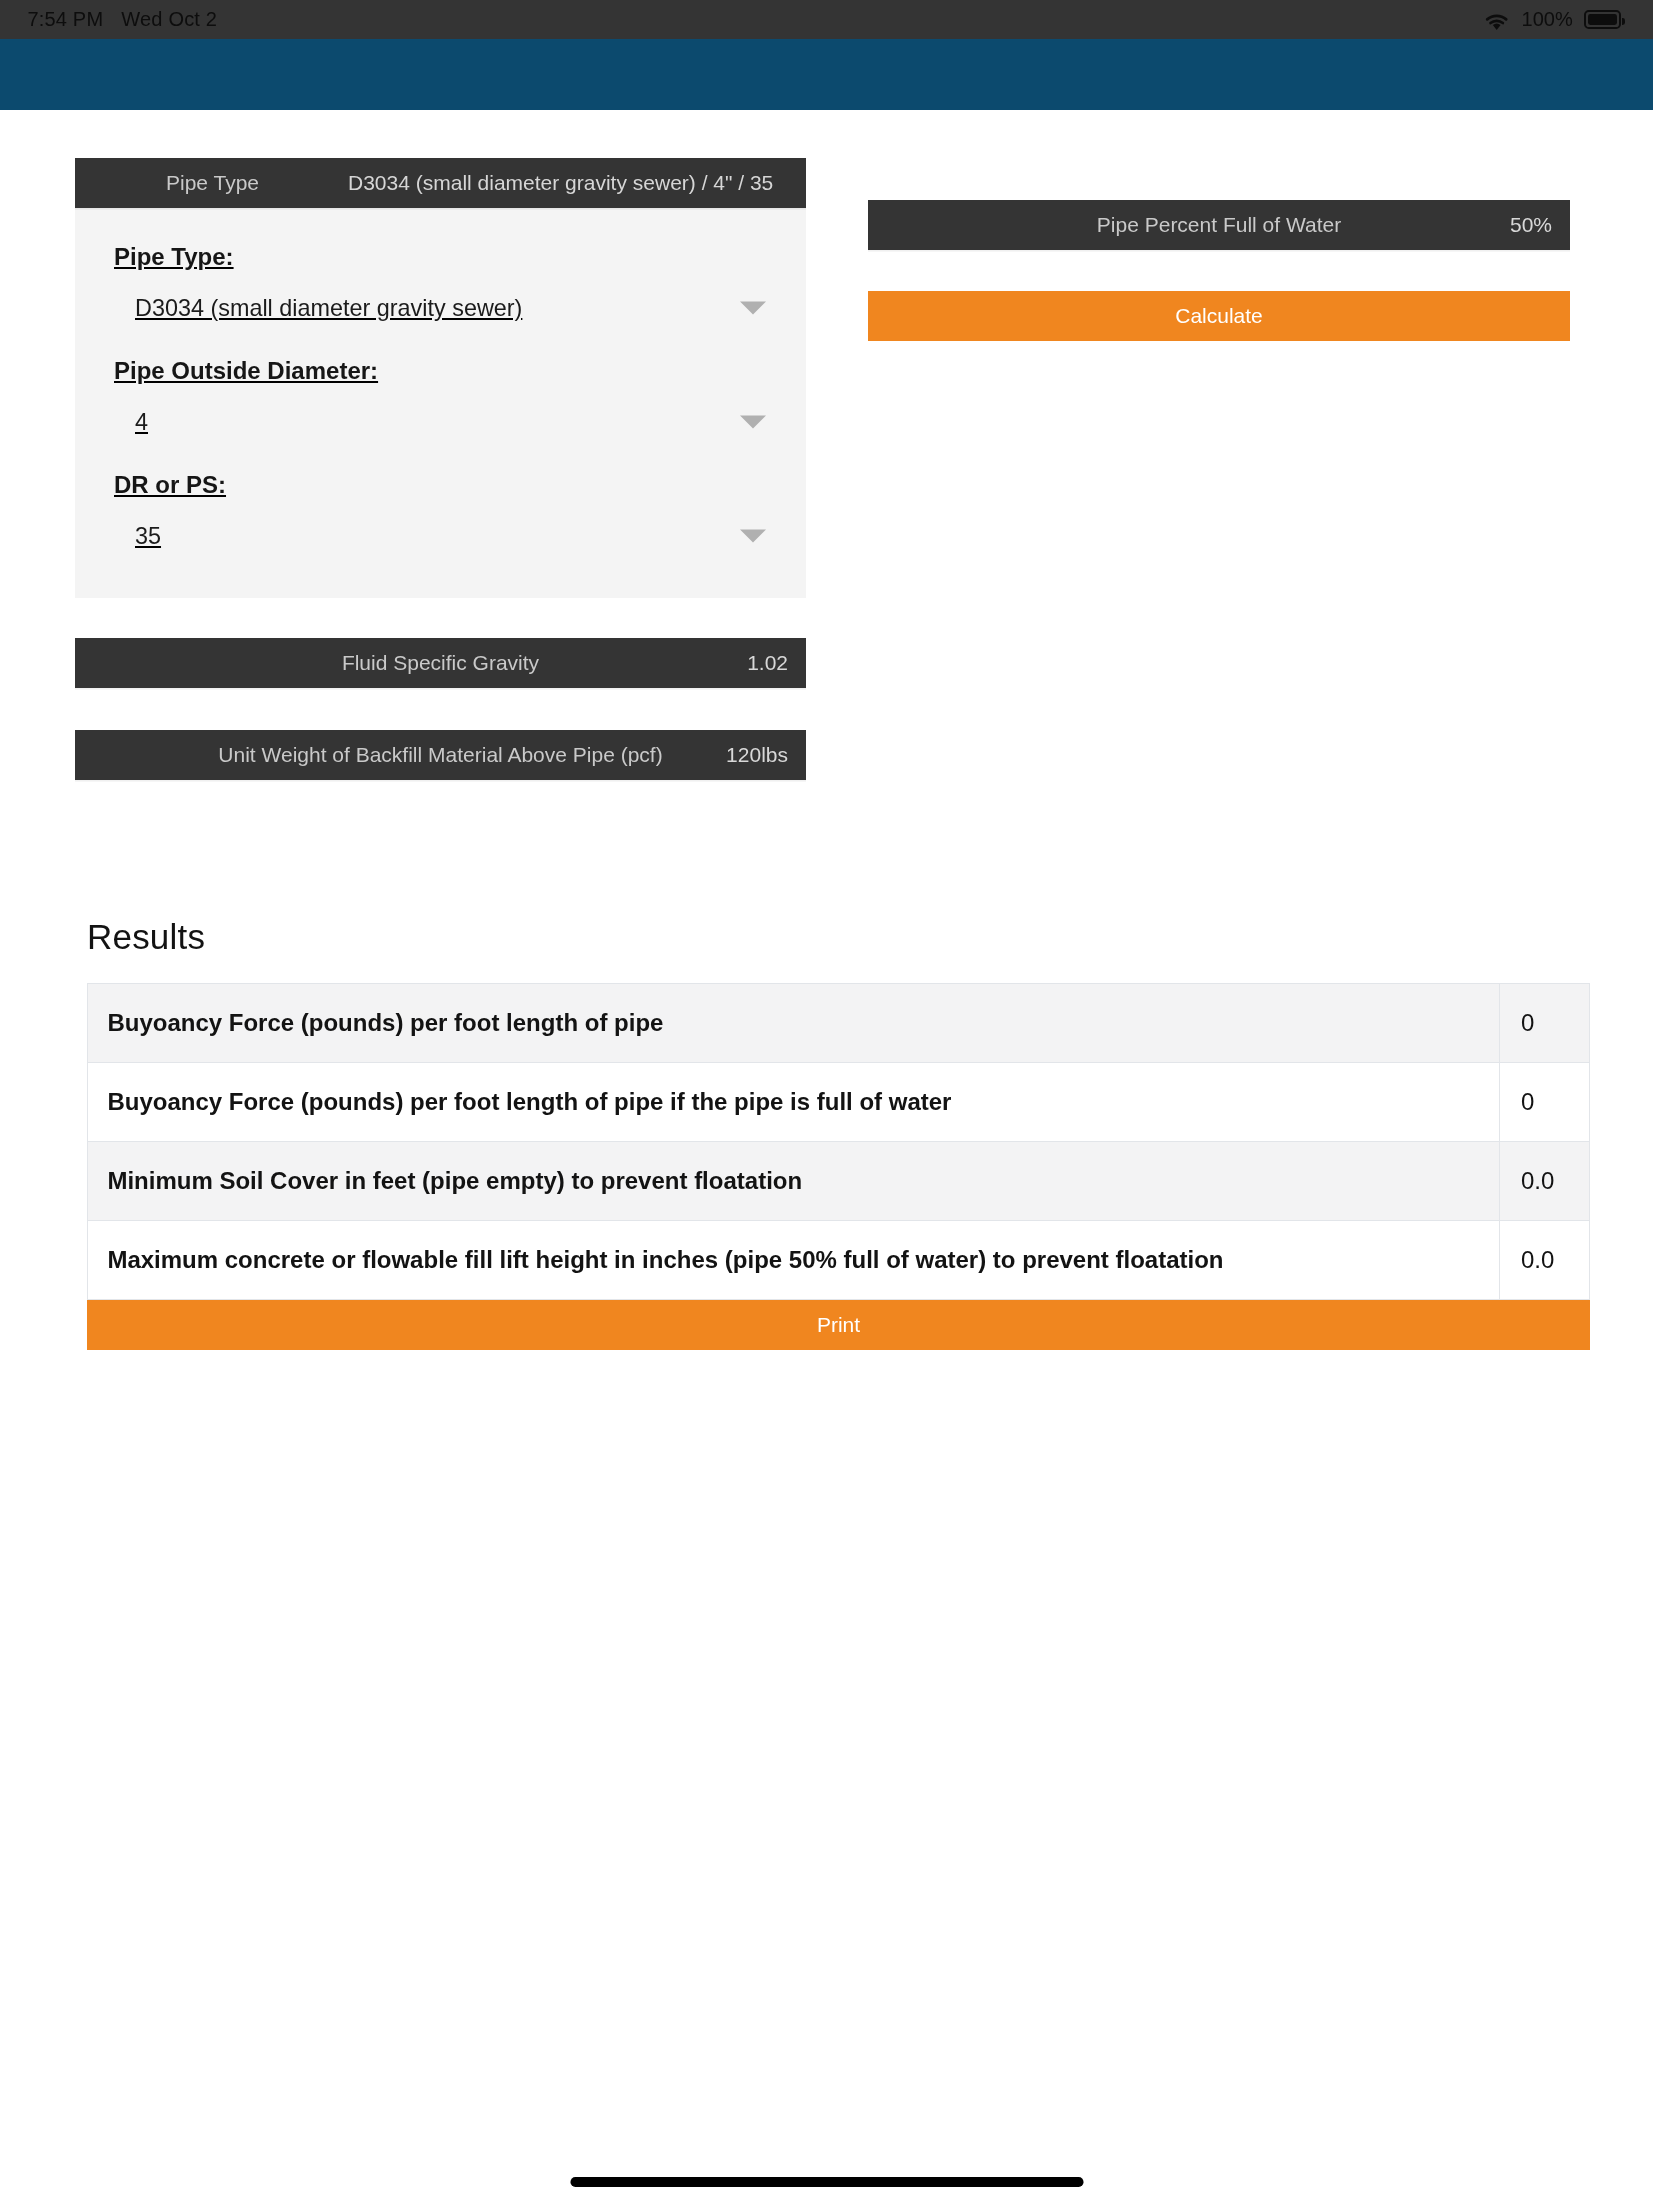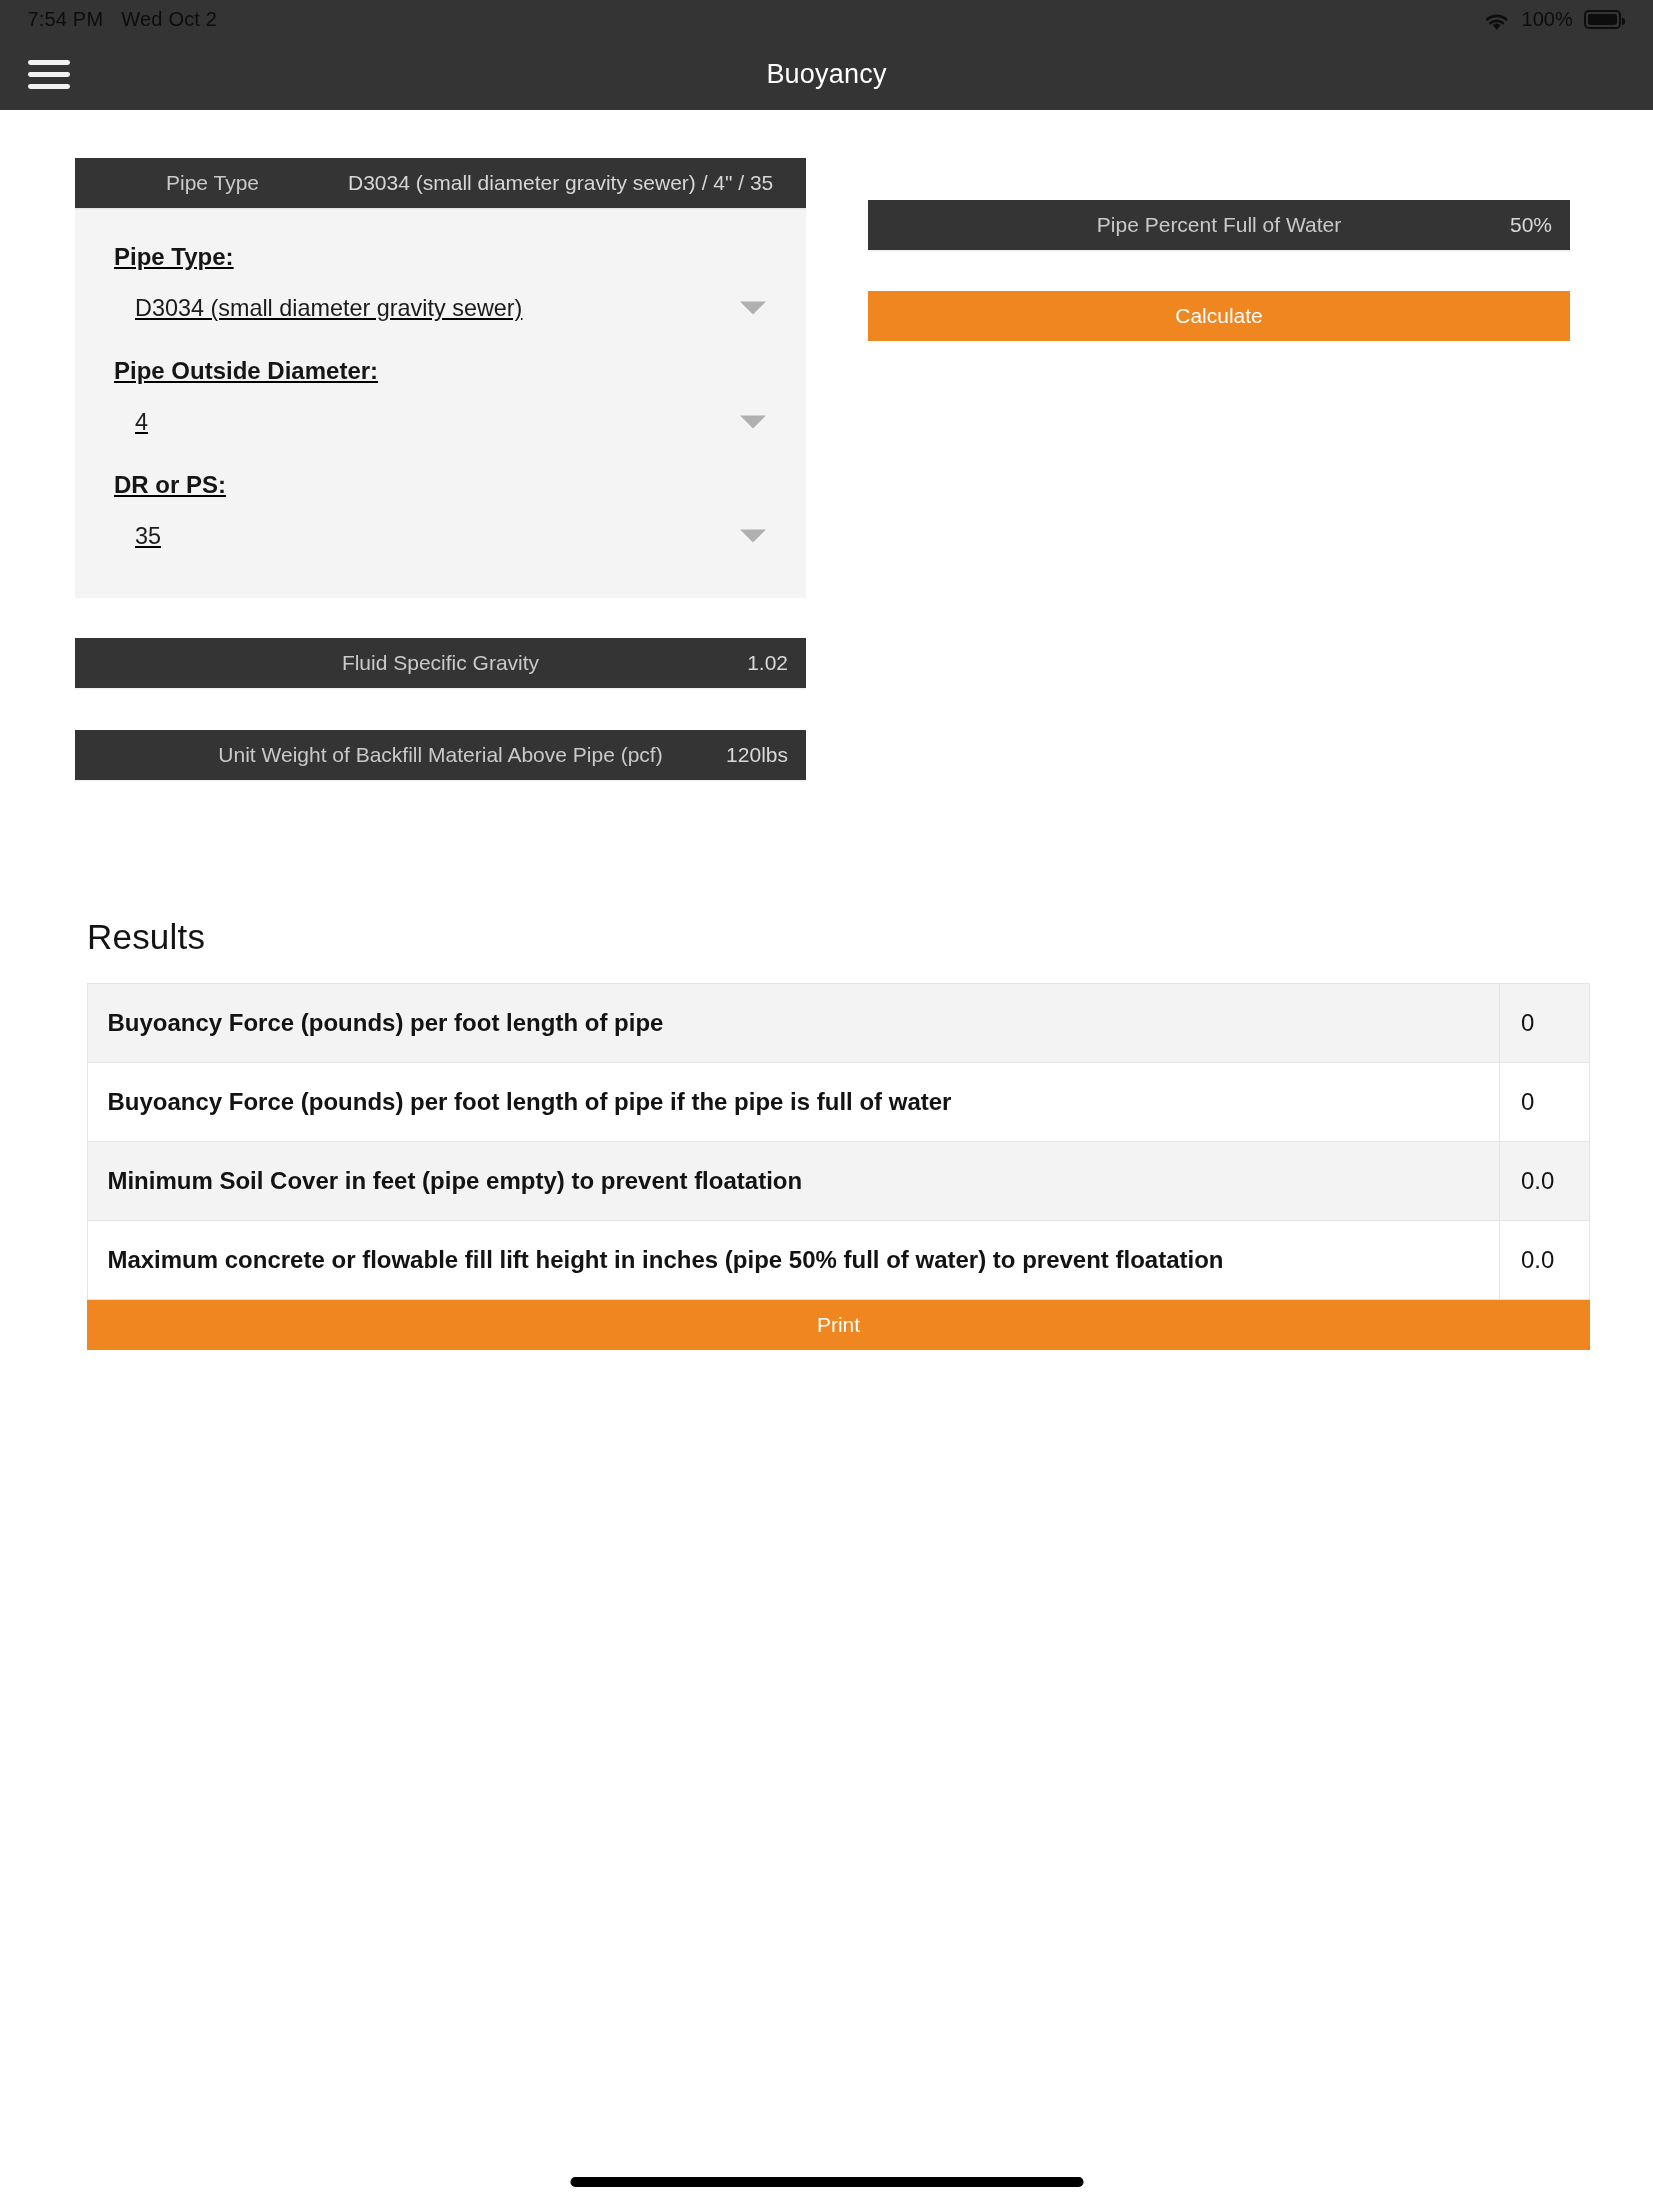--- a/index.html
+++ b/index.html
@@ -299,28 +299,20 @@
           <path d="M9.3 15 a12 12 0 0 1 15.4 0" stroke="#0d0d0d" stroke-width="3.2" fill="none" stroke-linecap="round"></path>
         </svg>
       </span>
       <span class="battery-pct">100%</span>
       <span class="battery">
           <span class="fill"></span>
         </span>
     </div>
   </div>
 
-  <div class="nav-bar">
-    <div class="hamburger">
-      <span></span>
-        <span></span>
-        <span></span>
-    </div>
-    <div class="nav-title">Buoyancy</div>
-  </div>
 
   <div class="content">
 
     <div class="columns">
 
       <div class="col-left">
 
         <div class="dark-field pipe-type-head field-narrow">
           <span class="pt-key">Pipe Type</span>
           <span class="pt-val">D3034 (small diameter gravity sewer) / 4" / 35</span>

